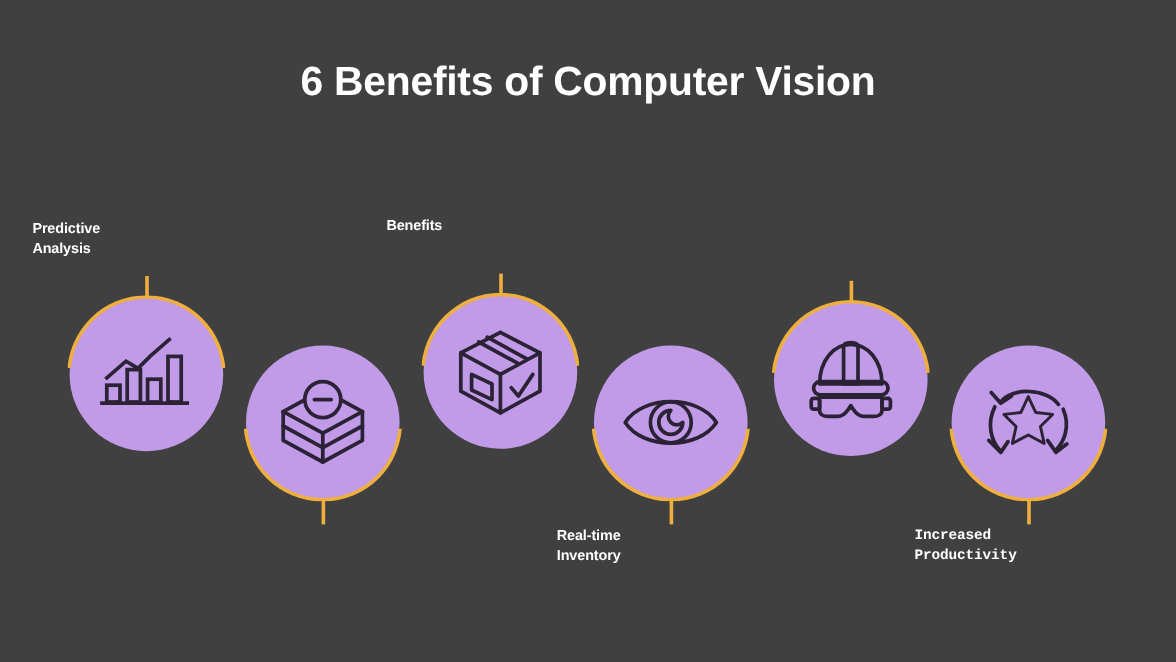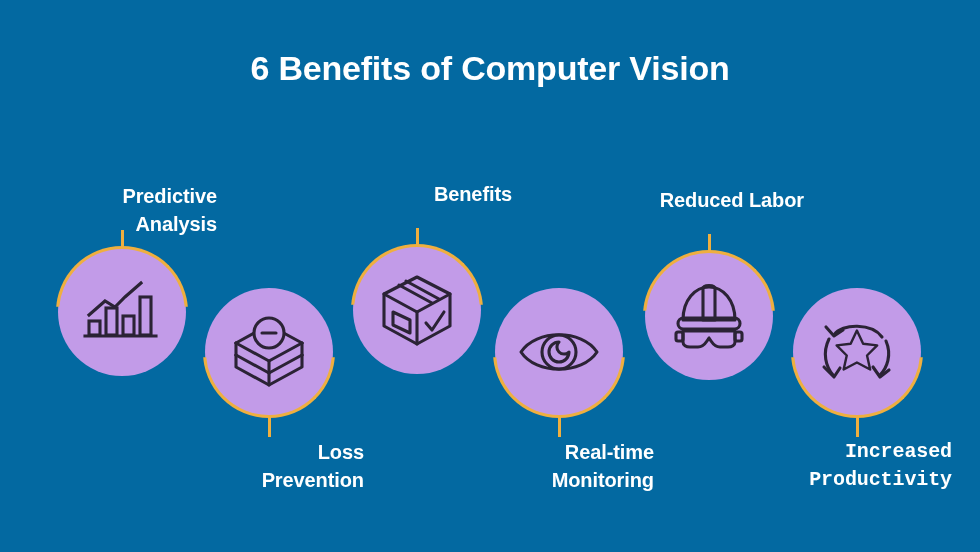--- a/index.html
+++ b/index.html
@@ -8,21 +8,21 @@
   body {
     background:#213563;
     font-family:"Liberation Sans", sans-serif;
     overflow:hidden;
     position:relative;
   }
   #infographic {
     position:relative;
     width:980px;
     height:552px;
-    background:#0369a1;
+    background:#404040;
   }
   
   .title {
     position:absolute;
     left:0; top:46px;
     width:980px;
     text-align:center;
     color:#ffffff;
     font-size:34px;
     font-weight:bold;
@@ -75,23 +75,23 @@
   .stem {
     position:absolute;
     left:94px;
     width:3px;
     background:#EFAF3F;
   }
   .label {
     position:absolute;
     left:0;
     width:190px;
-    text-align:right;
+    text-align:left;
     color:#ffffff;
-    font-size:20px;
+    font-size:12px;
     font-weight:bold;
     line-height:1.42;
     letter-spacing:-0.1px;
   }
   .label .line { display:block; white-space:nowrap; }
 
   .icon {
     position:absolute;
     left:21px; top:21px;
     width:86px; height:86px;
@@ -161,24 +161,20 @@
 
           <line x1="43" y1="52" x2="43" y2="64"></line>
           <line x1="43" y1="64" x2="43" y2="76"></line>
 
           <circle cx="43" cy="24" r="15" fill="#C29BE8"></circle>
           <line x1="36" y1="24" x2="50" y2="24"></line>
         </svg>
       </div>
     </div>
     <div class="stem"></div>
-    <div class="label">
-      <span class="line">Loss</span>
-      <span class="line">Prevention</span>
-    </div>
   </div>
 
   <div class="benefit up" style="left:322px; top:180px;">
     <div class="label">
       <span class="line">Benefits</span>
     </div>
     <div class="stem"></div>
     <div class="circle-wrap">
       <div class="circle"></div>
       <div class="arc top"></div>
@@ -212,27 +208,26 @@
 
           <circle cx="43" cy="43" r="17"></circle>
 
           <path d="M43 33 a10 10 0 1 0 10 10 a5.5 5.5 0 1 1 -10 -10 z"></path>
         </svg>
       </div>
     </div>
     <div class="stem"></div>
     <div class="label">
       <span class="line">Real-time</span>
-      <span class="line">Monitoring</span>
+      <span class="line">Inventory</span>
     </div>
   </div>
 
   <div class="benefit up" style="left:614px; top:186px;">
     <div class="label">
-      <span class="line">Reduced Labor</span>
     </div>
     <div class="stem"></div>
     <div class="circle-wrap">
       <div class="circle"></div>
       <div class="arc top"></div>
       <div class="icon">
         <svg viewBox="0 0 86 86" fill="none" stroke="#2B2335" stroke-width="3.1" stroke-linecap="round" stroke-linejoin="round">
 
           <path d="M17 47 C17 27, 29 14, 43 14 C57 14, 69 27, 69 47 Z"></path>
 

